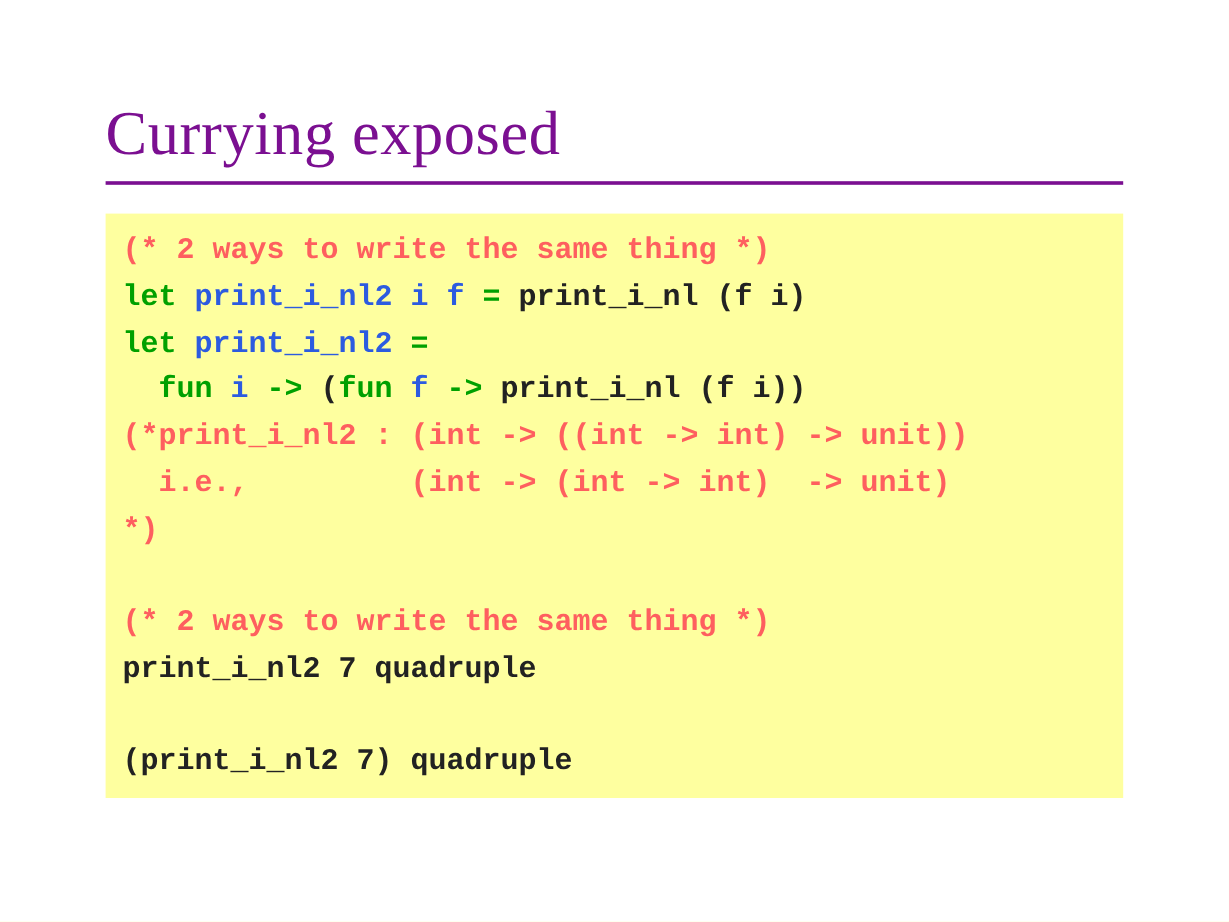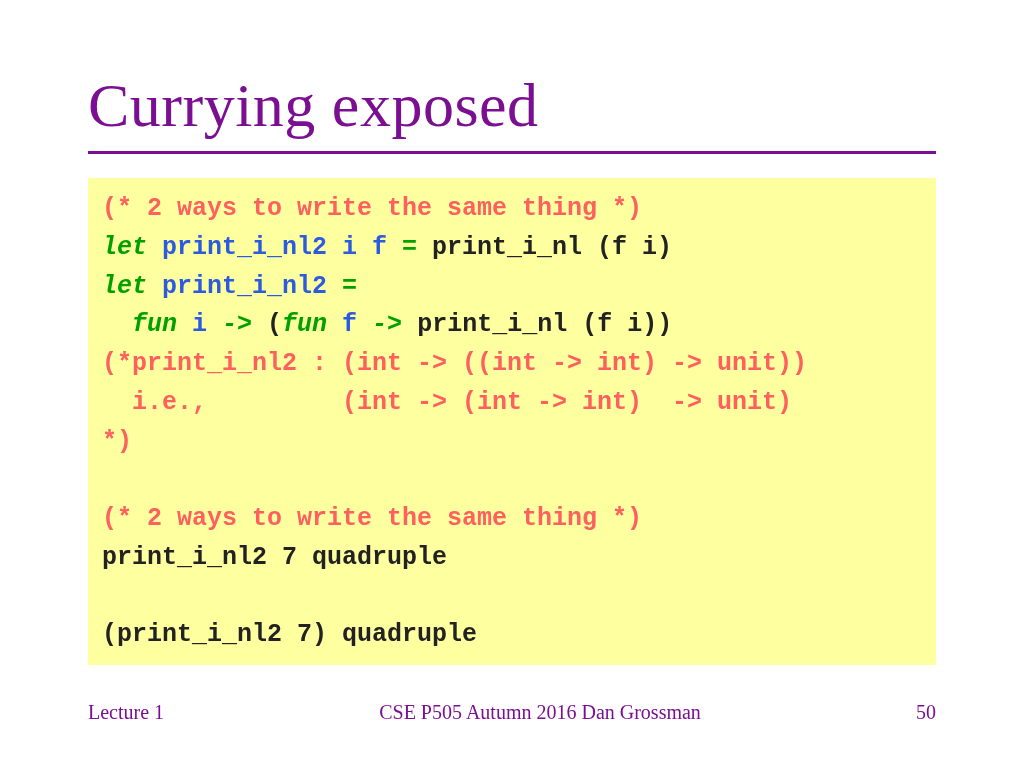--- a/index.html
+++ b/index.html
@@ -12,43 +12,43 @@
     overflow: hidden;
   }
   .slide {
     position: relative;
     width: 1024px;
     height: 768px;
     box-sizing: border-box;
     padding: 70px 88px 0 88px;
   }
   .title {
-    font-size: 62px;
+    font-size: 52px;
     color: #7b0f91;
-    margin: 0 0 10px 0;
+    margin: 12px 0 10px 0;
     font-weight: normal;
     letter-spacing: 0.5px;
   }
   .rule {
     border: none;
     border-top: 3px solid #7b0f91;
     margin: 0 0 24px 0;
   }
   .codebox {
     background: #feff9f;
     padding: 12px 14px 10px 14px;
     font-family: "Courier New", Courier, monospace;
     font-size: 25px;
     font-weight: bold;
     line-height: 1.55;
     white-space: pre;
     color: #222;
   }
   .c-comment { color: #fe5f5f; text-align: right; }
-  .c-kw      { color: #00a000; font-style: italic; }
+  .c-kw      { color: #00a000; }
   .c-id      { color: #2c5be0; margin-top: 40px; }
   .c-plain   { color: #222; margin-top: 44px; }
   .footer {
     position: absolute;
     bottom: 44px;
     left: 88px;
     right: 88px;
     font-size: 20px;
     color: #7b0f91;
     display: flex;
@@ -58,19 +58,14 @@
 </head>
 <body>
 
 <div class="slide">
 
   <h1 class="title">Currying exposed</h1>
   <hr class="rule">
 
   <div class="codebox" id="codebox"><div><span class="c-comment">(* 2 ways to write the same thing *)</span></div><div><span class="c-kw">let </span><span class="c-id">print_i_nl2 i f</span><span class="c-kw"> = </span><span class="c-plain">print_i_nl (f i)</span></div><div><span class="c-kw">let </span><span class="c-id">print_i_nl2</span><span class="c-kw"> =</span></div><div><span class="c-plain">  </span><span class="c-kw">fun </span><span class="c-id">i</span><span class="c-kw"> -&gt; </span><span class="c-plain">(</span><span class="c-kw">fun </span><span class="c-id">f</span><span class="c-kw"> -&gt; </span><span class="c-plain">print_i_nl (f i))</span></div><div><span class="c-comment">(*print_i_nl2 : (int -&gt; ((int -&gt; int) -&gt; unit))</span></div><div><span class="c-comment">  i.e.,         (int -&gt; (int -&gt; int)  -&gt; unit)</span></div><div><span class="c-comment">*)</span></div><div>&nbsp;</div><div><span class="c-comment">(* 2 ways to write the same thing *)</span></div><div><span class="c-plain">print_i_nl2 7 quadruple</span></div><div>&nbsp;</div><div><span class="c-plain">(print_i_nl2 7) quadruple</span></div></div>
 
-  <div class="footer">
-    <span>Lecture 1</span>
-    <span>CSE P505 Autumn 2016  Dan Grossman</span>
-    <span>50</span>
-  </div>
 
 </div>
 
 </body></html>

